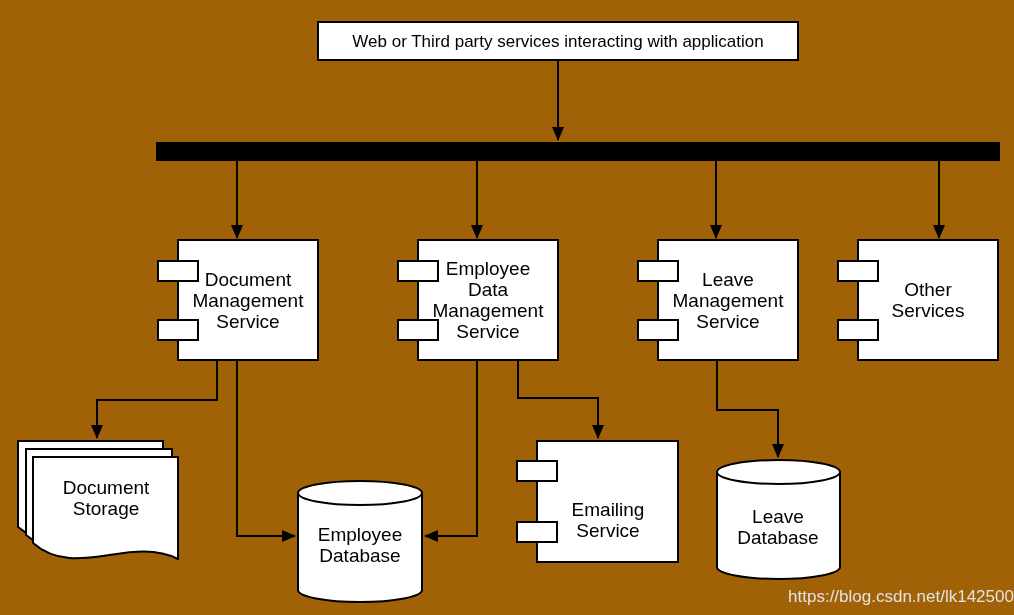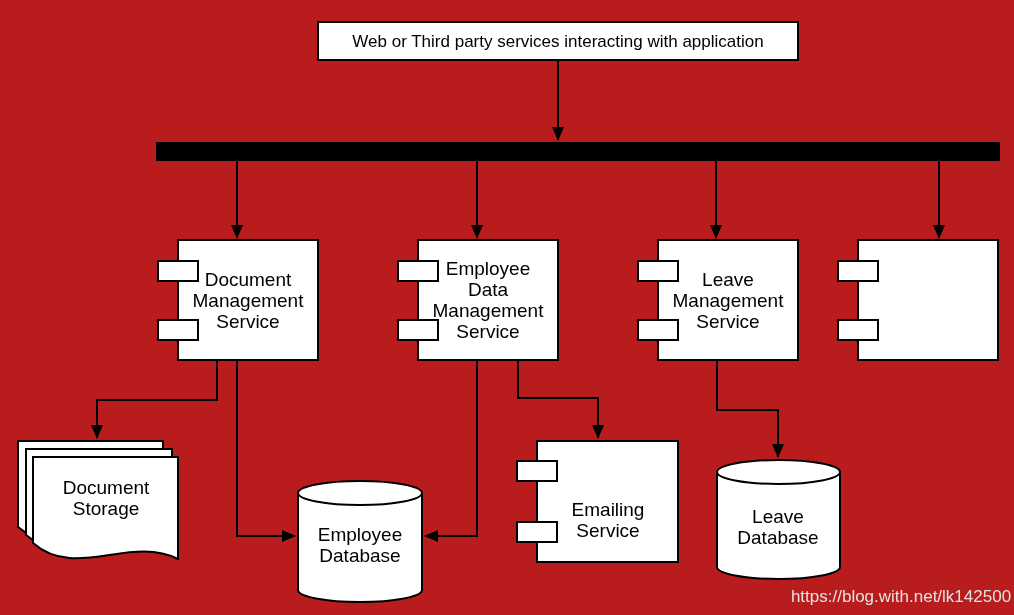--- a/index.html
+++ b/index.html
@@ -1,19 +1,19 @@
 <!DOCTYPE html>
 <html><head>
 <meta charset="utf-8">
 <style>
   html,body { margin:0; padding:0; background:#fff; }
   .canvas {
     position:relative;
     width:1014px; height:615px;
-    background:#b91c1c;
+    background:#a16207;
     font-family:"Liberation Sans", sans-serif;
     overflow:hidden;
   }
   .canvas svg { position:absolute; left:0; top:0; }
   .shape  { fill:#ffffff; stroke:#000000; stroke-width:2; }
   .line   { fill:none; stroke:#000000; stroke-width:2; }
   .bus    { stroke:none; }
   .lbl {
     position:absolute;
     transform:translate(-50%,-50%);
@@ -115,28 +115,30 @@
 
   <div class="lbl" style="left:488px; top:300px;">Employee
 Data
 Management
 Service</div>
 
   <div class="lbl" style="left:728px; top:300px;">Leave
 Management
 Service</div>
 
+  <div class="lbl" style="left:928px; top:300px;">Other
+Services</div>
 
   <div class="lbl" style="left:608px; top:500px;margin-top:20px;">Emailing
 Service</div>
 
   <div class="lbl" style="left:106px; top:498px;">Document
 Storage</div>
 
   <div class="lbl" style="left:360px; top:545px;">Employee
 Database</div>
 
   <div class="lbl" style="left:778px; top:527px;">Leave
 Database</div>
 
-  <div class="watermark" style="left:901px; top:597px;">https://blog.with.net/lk142500</div>
+  <div class="watermark" style="left:901px; top:597px;">https://blog.csdn.net/lk142500</div>
 
 </div>
 
 </body></html>

